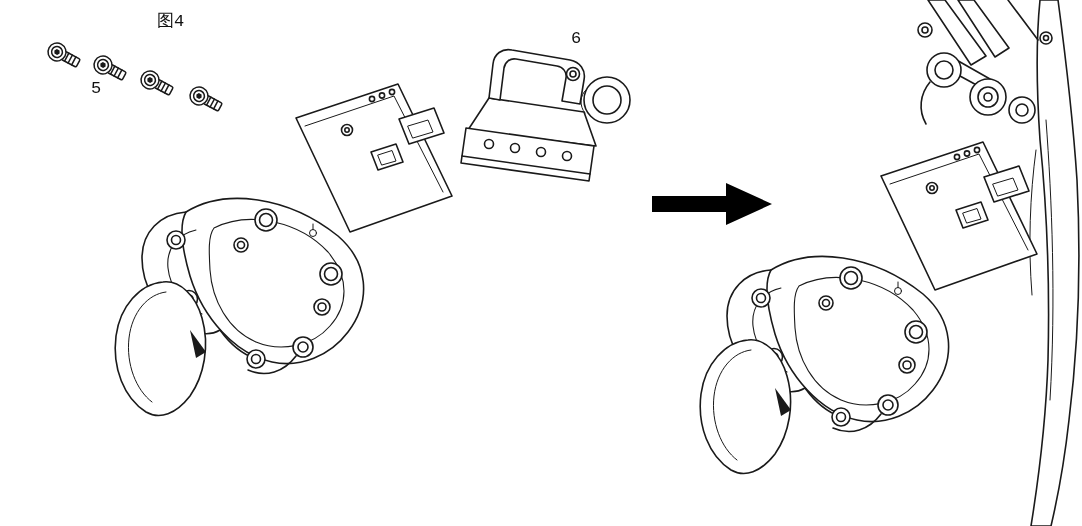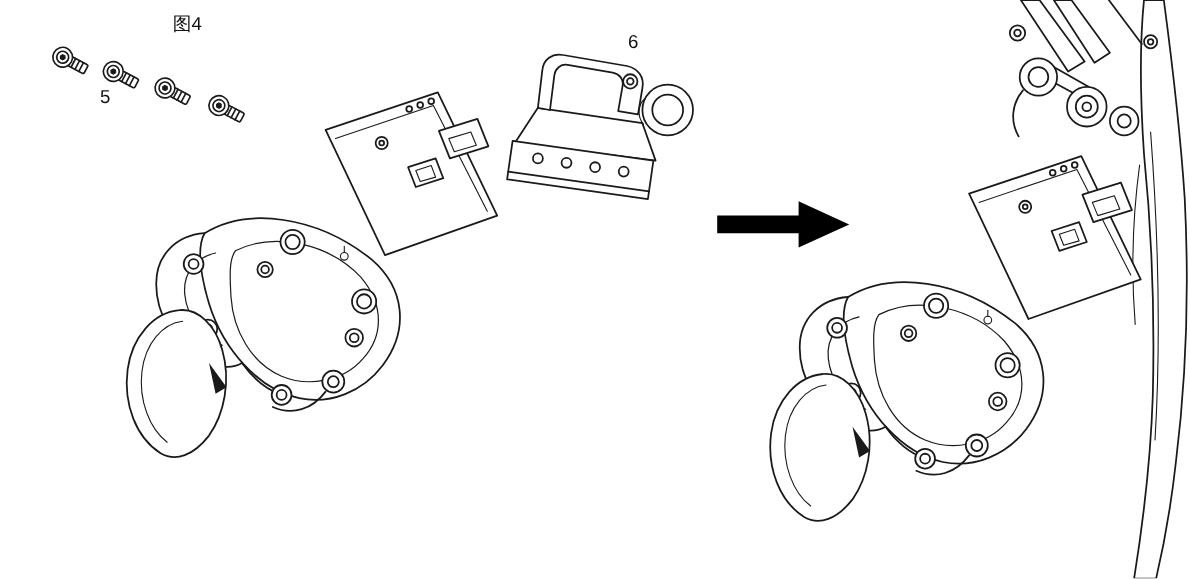--- a/index.html
+++ b/index.html
@@ -1,20 +1,20 @@
 <!DOCTYPE html>
 <html><head>
 <meta charset="utf-8">
 <style>
   html,body{margin:0;padding:0;background:#ffffff;}
   .canvas{
     position:relative;
     width:1082px;height:526px;
     background:#ffffff;
-    font-family:Liberation Sans, sans-serif;
+    font-family:Liberation Mono, monospace;
     overflow:hidden;
   }
   .canvas svg{position:absolute;left:0;top:0;}
   .label{
     position:absolute;
     color:#111111;
     font-size:17px;
     line-height:1;
     user-select:none;
   }

